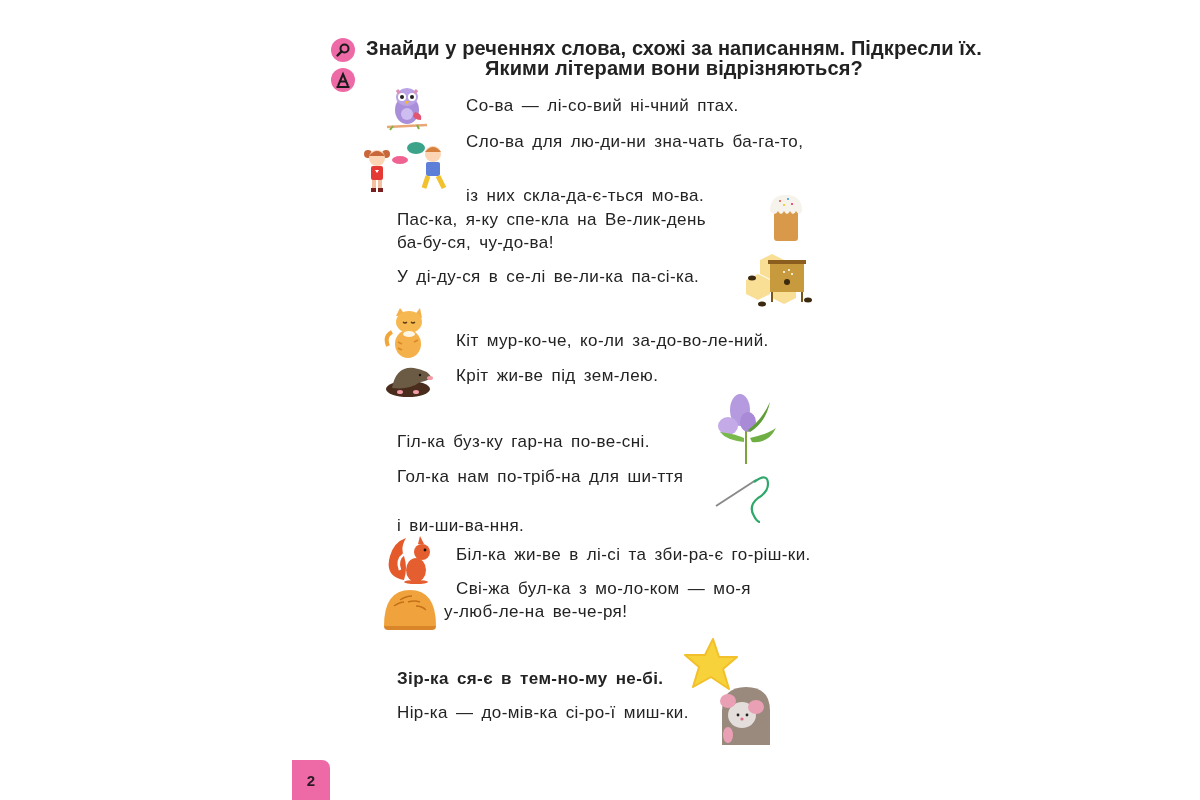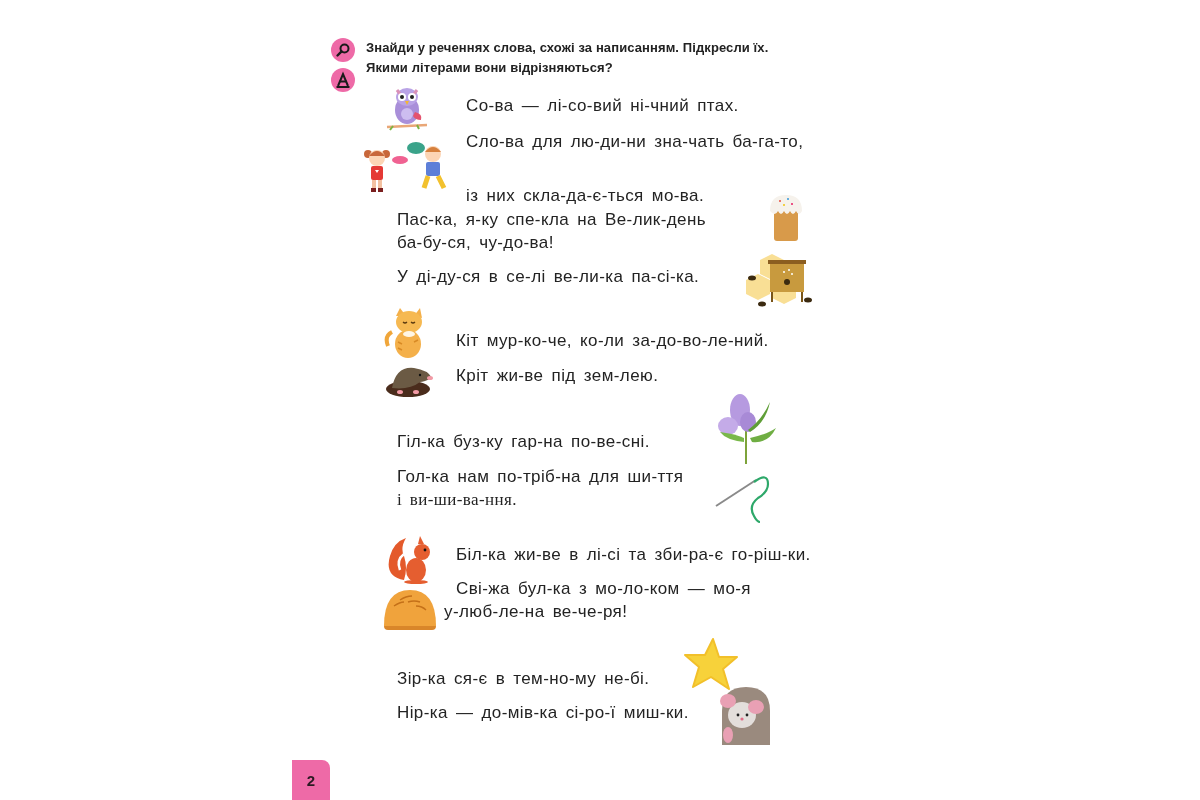--- a/index.html
+++ b/index.html
@@ -2,22 +2,22 @@
 <html><head>
 <meta charset="utf-8">
 <style>
   html, body { margin:0; padding:0; background:#ffffff; }
   body { width:1200px; height:800px; position:relative; overflow:hidden;
          font-family:"Liberation Sans", "DejaVu Sans", sans-serif; color:#1e1e1e; }
   .page { position:absolute; left:0; top:0; width:1200px; height:800px; }
   .task-icon { position:absolute; width:24px; height:24px; border-radius:50%;
                background:#ee6aa7; display:flex; align-items:center; justify-content:center; }
   .task-icon svg { display:block; }
-  .task-text { position:absolute; left:366px; top:38px; font-weight:bold; font-size:13px;
-               line-height:20px; color:#222; letter-spacing:0.1px; }
+  .task-text { position:absolute; left:366px; top:38px; font-weight:bold; font-size:20px;
+               line-height:20px; color:#222; letter-spacing:0.1px;text-align:center; }
   .line { position:absolute; font-size:17px; line-height:20px; color:#232323; white-space:nowrap;
           word-spacing:3px; letter-spacing:0.4px; }
   .ill { position:absolute; }
   .page-num { position:absolute; left:292px; top:760px; width:38px; height:40px;
               background:#ee6aa7; border-top-right-radius:8px;
               display:flex; align-items:center; justify-content:center;
               font-weight:bold; font-size:15px; color:#2a1a22; }
 </style>
 </head>
 <body>
@@ -122,21 +122,21 @@
     <path d="M8 26 q4 -22 22 -20 q14 2 18 10 q-8 4 -12 4 q-10 8 -28 6z" fill="#6b5a44"></path>
     <ellipse cx="46" cy="16" rx="3" ry="2" fill="#f29aa5"></ellipse>
     <circle cx="36" cy="13" r="1.2" fill="#111"></circle>
     <ellipse cx="16" cy="30" rx="3" ry="2" fill="#f29aa5"></ellipse>
     <ellipse cx="32" cy="30" rx="3" ry="2" fill="#f29aa5"></ellipse>
   </svg>
   <div class="line" style="left:456px;top:366px;">Кріт жи-ве під зем-лею.</div>
 
   <div class="line" style="left:397px;top:432px;">Гіл-ка буз-ку гар-на по-ве-сні.</div>
   <div class="line" style="left:397px;top:467px;">Гол-ка нам по-тріб-на для ши-ття</div>
-  <div class="line" style="left:397px;top:490px;font-family:Liberation Serif, serif;">і ви-ши-ва-ння.</div>
+  <div class="line" style="left:397px;top:516px;">і ви-ши-ва-ння.</div>
   <svg class="ill" style="left:716px;top:392px;" width="62" height="72" viewBox="0 0 62 72">
     <line x1="30" y1="36" x2="30" y2="72" stroke="#7da33a" stroke-width="2"></line>
     <ellipse cx="24" cy="18" rx="10" ry="16" fill="#b69ae0"></ellipse>
     <ellipse cx="12" cy="34" rx="10" ry="9" fill="#c4abe8"></ellipse>
     <ellipse cx="32" cy="30" rx="8" ry="10" fill="#a88ad6"></ellipse>
     <path d="M32 38 q14 -10 22 -28 q-4 20 -20 30z" fill="#5f9e37"></path>
     <path d="M34 46 q18 -4 26 -10 q-8 16 -24 14z" fill="#6fae43"></path>
     <path d="M28 50 q-18 -2 -24 -10 q16 2 24 6z" fill="#79b84a"></path>
   </svg>
   <svg class="ill" style="left:714px;top:474px;" width="60" height="50" viewBox="0 0 60 50">
@@ -158,21 +158,21 @@
   <div class="line" style="left:444px;top:602px;">у-люб-ле-на ве-че-ря!</div>
   <svg class="ill" style="left:382px;top:588px;" width="56" height="44" viewBox="0 0 56 44">
     <path d="M2 38 q0 -36 26 -36 q26 0 26 36z" fill="#f0a33c"></path>
     <path d="M2 38 h52 q0 4 -4 4 h-44 q-4 0 -4 -4z" fill="#d9862a"></path>
     <path d="M12 18 q6 -4 10 -4 M18 12 q6 -4 12 -4 M26 14 q6 -2 12 0 M34 18 q6 0 10 4" stroke="#c47018" stroke-width="1.4" fill="none"></path>
   </svg>
 
   <svg class="ill" style="left:683px;top:637px;" width="56" height="54" viewBox="0 0 56 54">
     <polygon points="30,2 36,20 54,20 40,32 46,52 28,40 10,50 16,30 2,18 22,18" fill="#f7d23a" stroke="#f2c02a" stroke-width="2" stroke-linejoin="round"></polygon>
   </svg>
-  <div class="line" style="left:397px;top:669px;">Зір-ка ся-є в тем-но-му не-бі.</div>
+  <div class="line" style="left:397px;top:669px;font-weight:bold;">Зір-ка ся-є в тем-но-му не-бі.</div>
   <div class="line" style="left:397px;top:703px;">Нір-ка — до-мів-ка сі-ро-ї миш-ки.</div>
   <svg class="ill" style="left:720px;top:685px;" width="52" height="62" viewBox="0 0 52 62">
     <path d="M2 60 v-34 q0 -24 24 -24 q24 0 24 24 v34z" fill="#9a8a7e"></path>
     <ellipse cx="22" cy="30" rx="14" ry="13" fill="#e3dedb"></ellipse>
     <ellipse cx="8" cy="16" rx="8" ry="7" fill="#e9a0b4"></ellipse>
     <ellipse cx="36" cy="22" rx="8" ry="7" fill="#e9a0b4"></ellipse>
     <circle cx="18" cy="30" r="1.4" fill="#222"></circle>
       <circle cx="27" cy="30" r="1.4" fill="#222"></circle>
     <circle cx="22" cy="34" r="1.6" fill="#e26a86"></circle>
     <ellipse cx="8" cy="50" rx="5" ry="8" fill="#e9a0b4"></ellipse>

